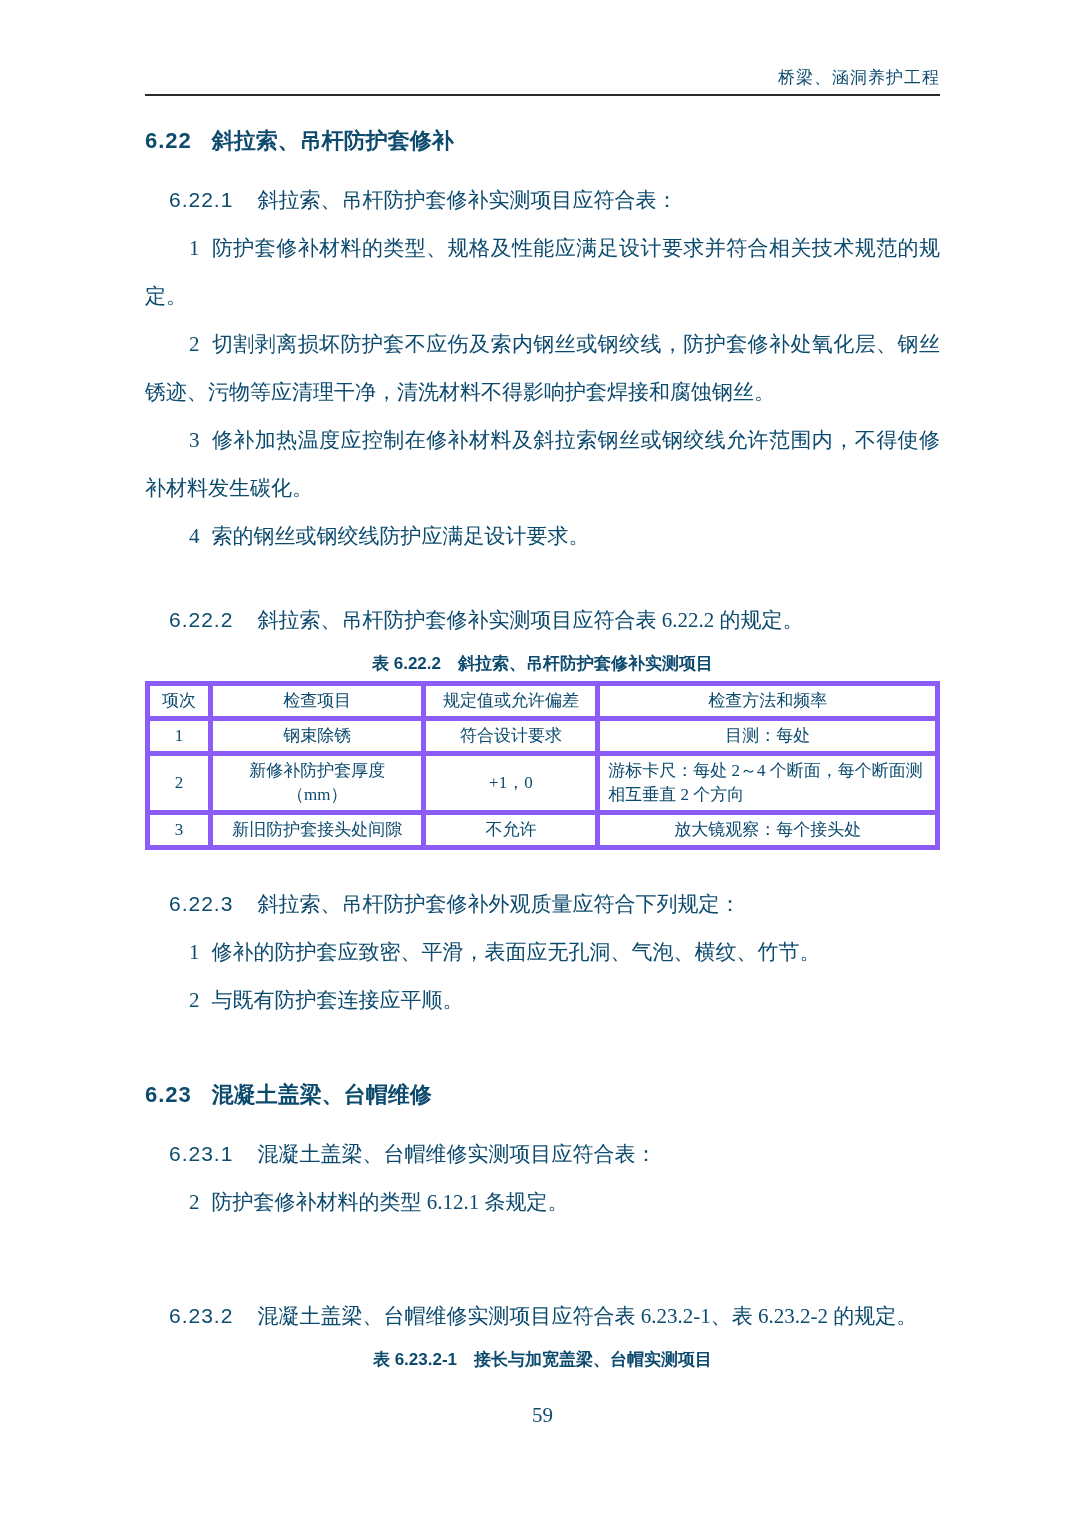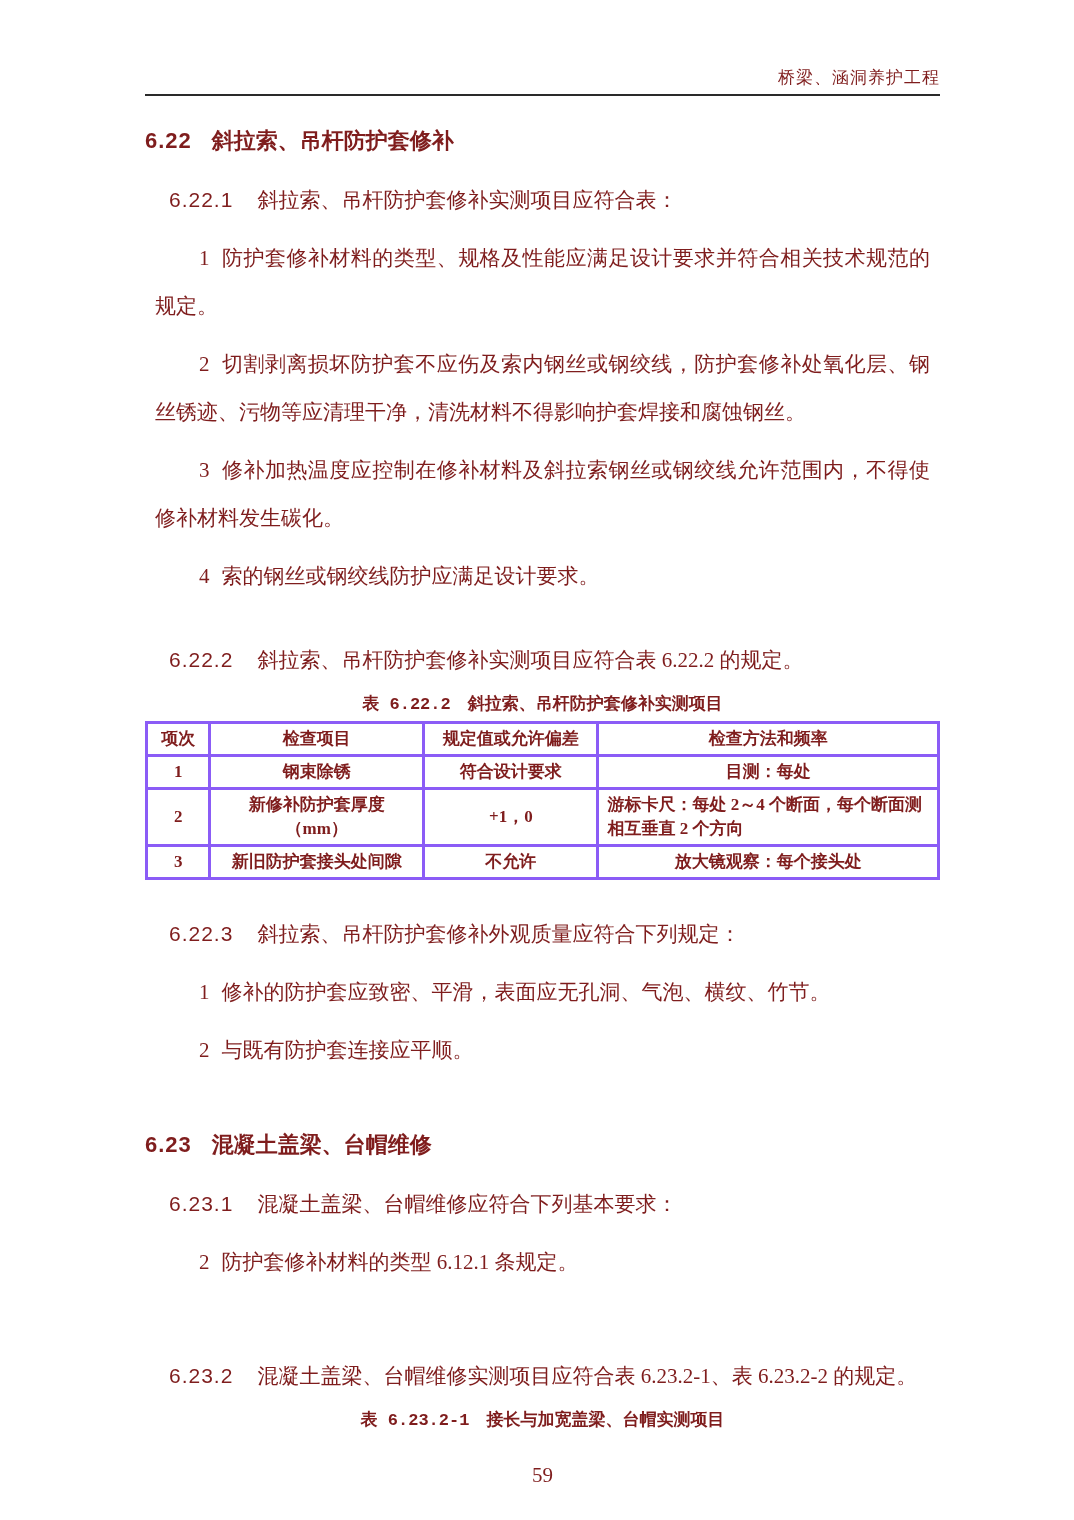--- a/index.html
+++ b/index.html
@@ -2,21 +2,21 @@
 <html lang="zh"><head>
 <meta charset="utf-8">
 <style>
   html, body { margin: 0; padding: 0; background: #ffffff; }
   .page {
     position: relative;
     width: 1074px;
     height: 1520px;
     box-sizing: border-box;
     background: #ffffff;
-    color: #7f1d1d;
+    color: #0c4a6e;
     font-family: "Liberation Serif", "DejaVu Serif", serif;
     padding: 0 134px 0 145px;
     overflow: hidden;
   }
   
   .doc-header {
     padding-top: 66px;
     padding-bottom: 5px;
     border-bottom: 2px solid #2a2a2a;
     text-align: right;
@@ -41,50 +41,50 @@
     text-align: justify;
   }
   .clause .cnum {
     font-family: "Liberation Sans", "DejaVu Sans", sans-serif;
     margin-right: 24px;
     letter-spacing: 1px;
   }
   .item {
     font-size: 21px;
     line-height: 48px;
-    margin: 10px;
+    margin: 0;
     text-indent: 44px;
     text-align: justify;
   }
   .item .inum { margin-right: 12px; }
   .mt-36 { margin-top: 36px; }
   .mt-30 { margin-top: 30px; }
   .mt-56 { margin-top: 56px; }
   .mt-20 { margin-top: 20px; }
   .mt-66 { margin-top: 66px; }
   
   .tbl-title {
-    font-family: Liberation Mono, monospace;
+    font-family: Liberation Sans, sans-serif;
     font-weight: bold;
     font-size: 17px;
     text-align: center;
     margin: 8px 0 6px 0;
   }
   table.spec {
     width: 100%;
     border-collapse: collapse;
     border-top: 2px solid #000;
     border-bottom: 3px solid #000;
     font-size: 17px;
   }
   table.spec th, table.spec td {
-    border: 3px solid #8b5cf6;
+    border: 5px solid #8b5cf6;
     padding: 3px 8px;
     text-align: center;
-    font-weight: bold;
+    font-weight: normal;
     line-height: 24px;
   }
   table.spec col.c-no    { width: 8%; }
   table.spec col.c-item  { width: 27%; }
   table.spec col.c-value { width: 22%; }
   table.spec col.c-meth  { width: 43%; }
   table.spec td.left { text-align: left; }
   
   .page-num {
     text-align: center;
@@ -172,21 +172,21 @@
   </p>
   <p class="item">
     <span class="inum">2</span><span>与既有防护套连接应平顺。</span>
   </p>
 
   <h2 class="sec-heading mt-56">
     <span class="num">6.23</span><span>混凝土盖梁、台帽维修</span>
   </h2>
 
   <p class="clause mt-20">
-    <span class="cnum">6.23.1</span><span>混凝土盖梁、台帽维修应符合下列基本要求：</span>
+    <span class="cnum">6.23.1</span><span>混凝土盖梁、台帽维修实测项目应符合表：</span>
   </p>
   <p class="item">
     <span class="inum">2</span><span>防护套修补材料的类型 6.12.1 条规定。</span>
   </p>
 
   <p class="clause mt-66">
     <span class="cnum">6.23.2</span><span>混凝土盖梁、台帽维修实测项目应符合表 6.23.2-1、表 6.23.2-2 的规定。</span>
   </p>
 
   <div class="tbl-title">表 6.23.2-1　接长与加宽盖梁、台帽实测项目</div>

